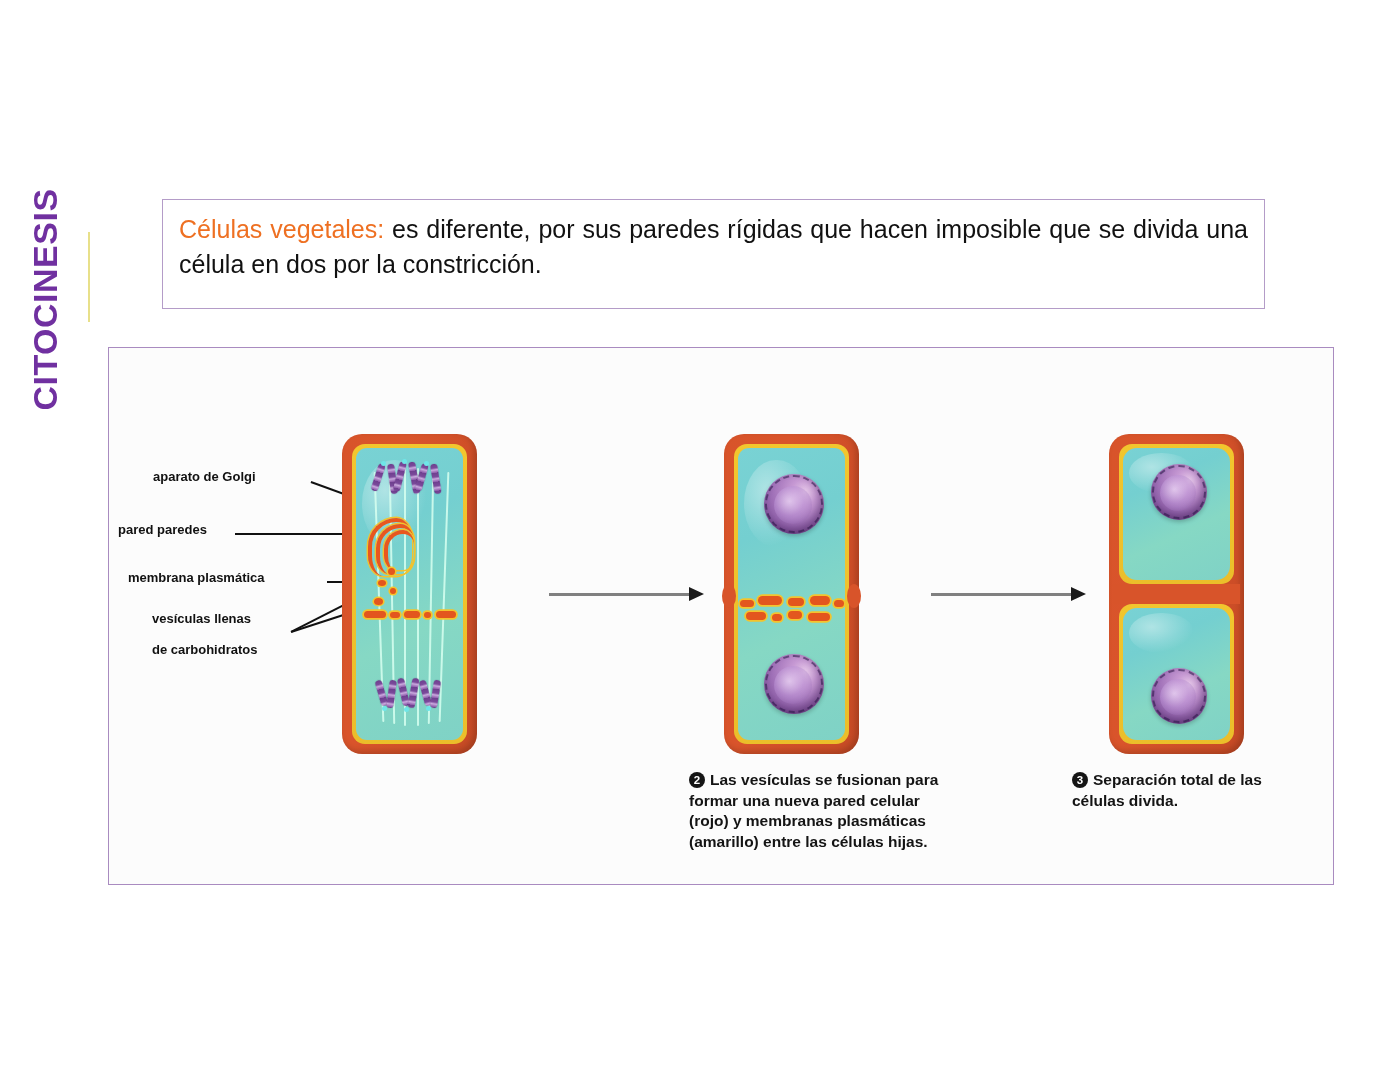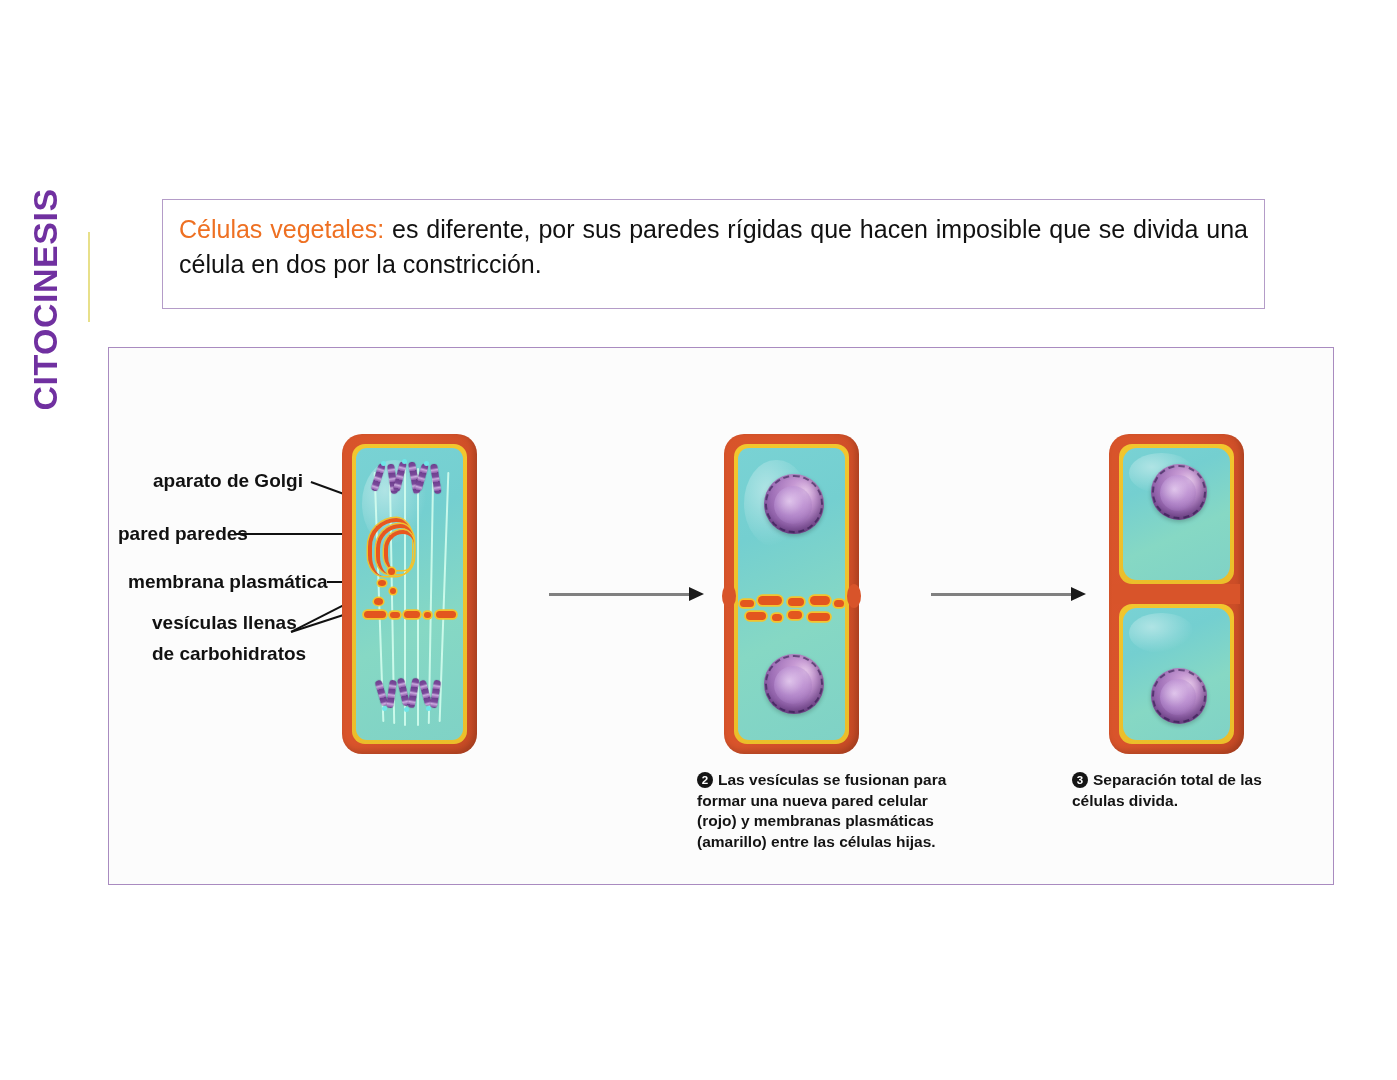--- a/index.html
+++ b/index.html
@@ -83,21 +83,21 @@
     width: 1226px;
     height: 538px;
     border: 1.5px solid #A98BC0;
     background: #FCFCFC;
     box-sizing: border-box;
   }
 
   
   .callout {
     position: absolute;
-    font-size: 19px;
+    font-size: 13px;
     font-weight: bold;
     color: #111;
     font-family: "Liberation Sans", sans-serif;
     line-height: 1.22;
     white-space: nowrap;
   }
   .leader {
     position: absolute;
     background: #111;
     transform-origin: left center;
@@ -408,21 +408,21 @@
       <div class="cytoplasm" style="left:14px; top:174px; width:107px; height:132px; border-radius:14px;">
         <div class="cyto-gloss"></div>
         <div class="nucleus" style="left:28px; top:60px; width:56px; height:56px;">
           <div class="nucleolus"></div>
           <div class="nuc-env"></div>
         </div>
       </div>
     </div>
 
 
-    <div class="caption" style="left:580px; top:422px; width:258px;margin-left:8px;">
+    <div class="caption" style="left:580px; top:422px; width:258px;">
       <span class="num">2</span><span>Las vesículas se fusionan para formar una nueva pared celular (rojo) y membranas plasmáticas (amarillo) entre las células hijas.</span>
     </div>
 
     <div class="caption" style="left:963px; top:422px; width:238px;">
       <span class="num">3</span><span>Separación total de las células divida.</span>
     </div>
 
   </div>
 </div>
 

